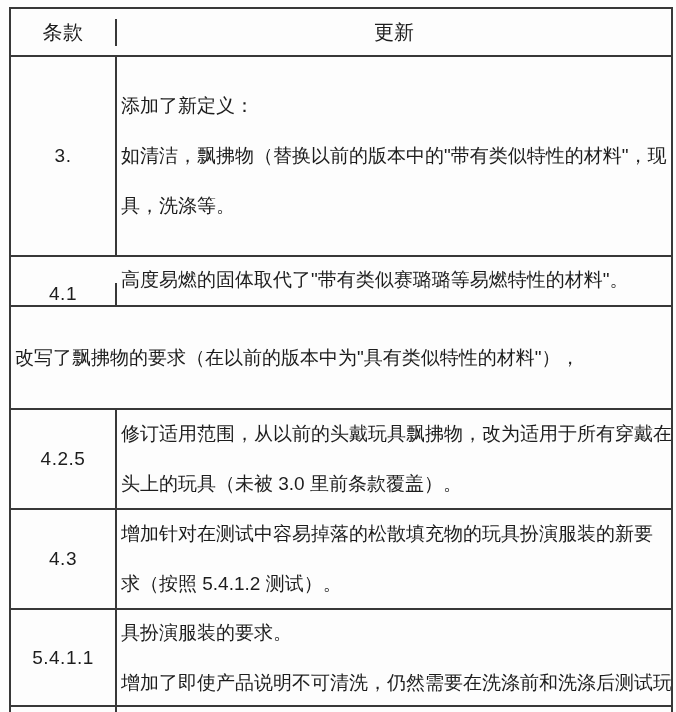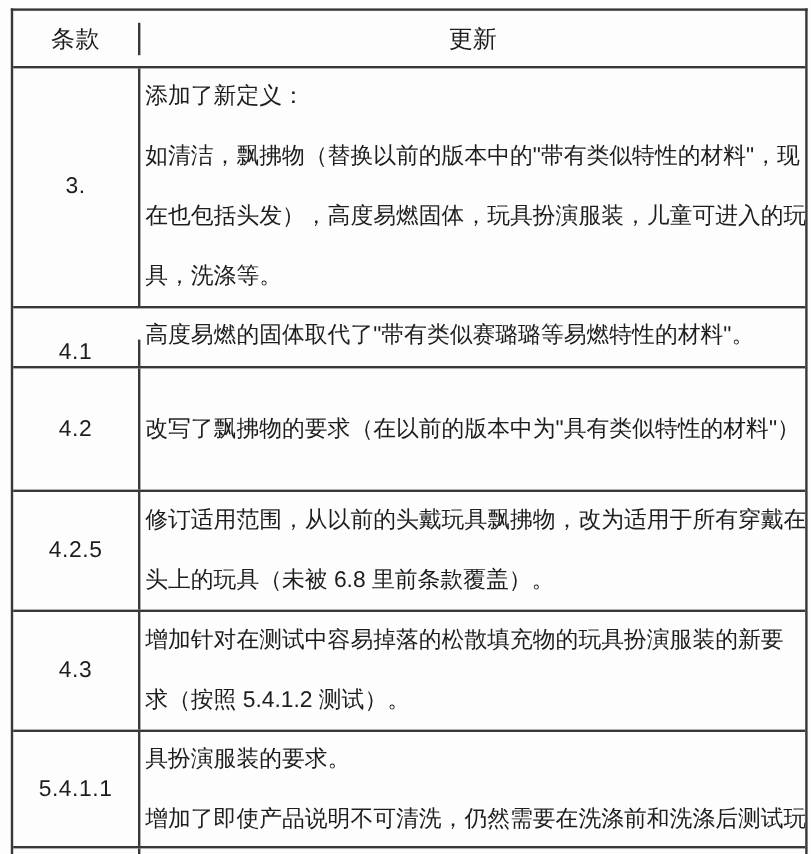--- a/index.html
+++ b/index.html
@@ -71,44 +71,42 @@
   <div class="row header-row">
     <div class="clause-col">条款</div>
     <div class="update-col">更新</div>
   </div>
 
   <div class="row r-3">
     <div class="clause-col">3.</div>
     <div class="update-col">
       <div class="line">添加了新定义：</div>
       <div class="line">如清洁，飘拂物（替换以前的版本中的"带有类似特性的材料"，现</div>
-      <div class="line">在也包括头发），高度易燃固体，玩具扮演服装，儿童可进入的玩</div>
       <div class="line">具，洗涤等。</div>
     </div>
   </div>
 
   <div class="row r-41">
     <div class="clause-col">4.1</div>
     <div class="update-col">
       <div class="line">高度易燃的固体取代了"带有类似赛璐璐等易燃特性的材料"。</div>
     </div>
   </div>
 
   <div class="row r-42">
-    <div class="clause-col">4.2</div>
     <div class="update-col">
       <div class="line">改写了飘拂物的要求（在以前的版本中为"具有类似特性的材料"），</div>
     </div>
   </div>
 
   <div class="row r-425">
     <div class="clause-col">4.2.5</div>
     <div class="update-col">
       <div class="line">修订适用范围，从以前的头戴玩具飘拂物，改为适用于所有穿戴在</div>
-      <div class="line">头上的玩具（未被 6.8 里前条款覆盖）。</div>
+      <div class="line">头上的玩具（未被 3.0 里前条款覆盖）。</div>
     </div>
   </div>
 
   <div class="row r-43">
     <div class="clause-col">4.3</div>
     <div class="update-col">
       <div class="line">增加针对在测试中容易掉落的松散填充物的玩具扮演服装的新要</div>
       <div class="line">求（按照 5.4.1.2 测试）。</div>
     </div>
   </div>

